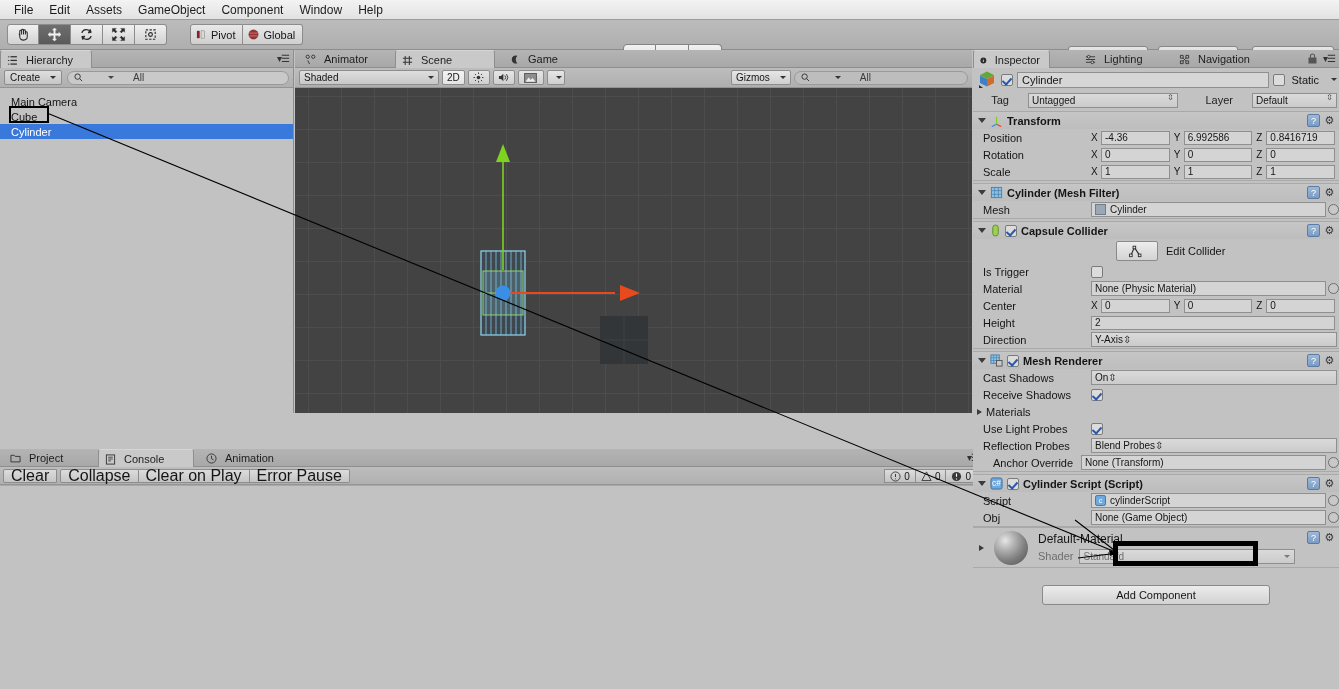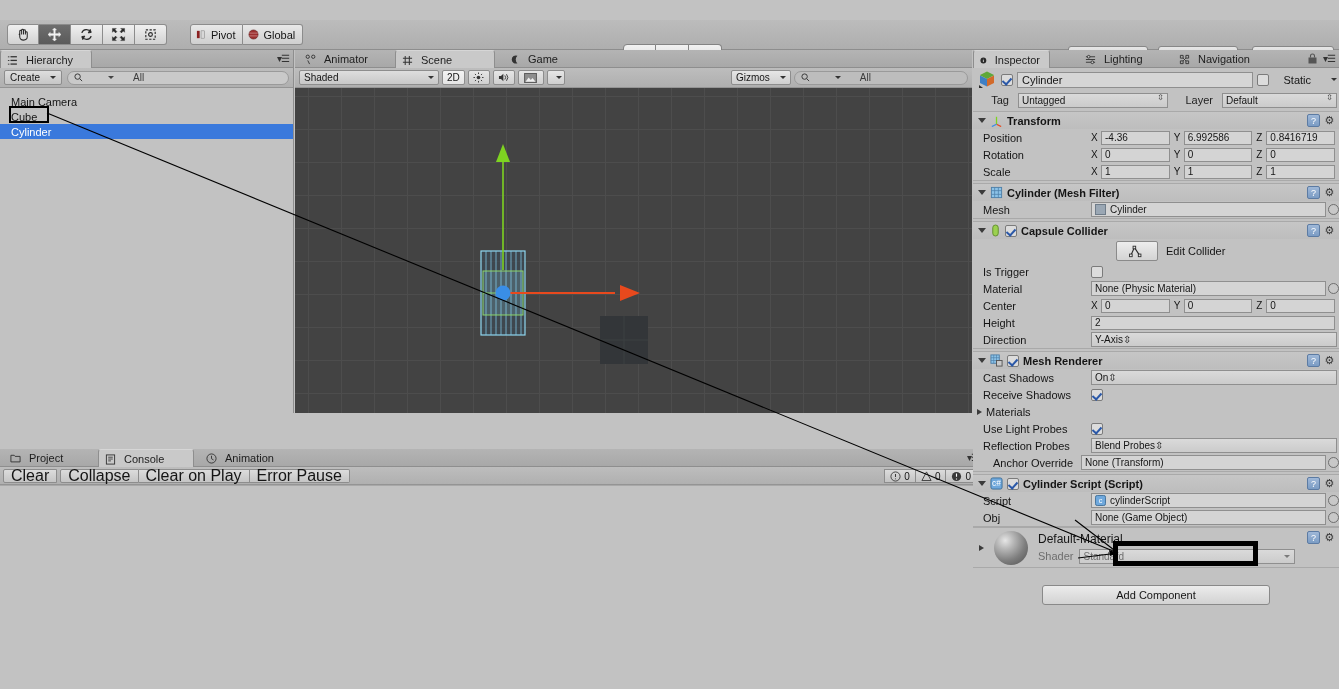--- a/index.html
+++ b/index.html
@@ -169,23 +169,23 @@
   .cubeicon { width:20px;height:20px; position:relative; }
   .namefield {
     flex:1; height:16px; background:#d6d6d6; border:1px solid #8f8f8f;
     display:flex; align-items:center; padding:0 4px; font-size:11px;
   }
   .chk { width:12px;height:12px; background:#dcdcdc; border:1px solid #7b7b7b; border-radius:2px; position:relative; cursor:default; flex:0 0 auto;}
   .chk.on::after {
     content:""; position:absolute; left:2px; top:1px; width:4px; height:7px;
     border:solid #2b58a8; border-width:0 2px 2px 0; transform:rotate(42deg);
   }
-  .statbox { display:flex; align-items:center; gap:14px; font-size:11px;text-align:right; }
-
-  .taglayer { height:18px; display:flex; align-items:center; padding:0 2px 0 4px; gap:9px;}
+  .statbox { display:flex; align-items:center; gap:6px; font-size:11px;text-align:right; }
+
+  .taglayer { height:18px; display:flex; align-items:center; padding:0 2px 0 4px; gap:19px;}
   .lbl { font-size:11px; color:#1e1e1e; }
   .dropfield {
     height:15px; background:linear-gradient(#dadada,#cbcbcb); border:1px solid #8f8f8f;
     display:flex; align-items:center; padding:0 3px; font-size:10px; position:relative;
   }
   .dropfield .updn { position:absolute; right:3px; top:1px; font-size:8px; line-height:6px; color:#333;}
 
   .comp {
     border-top:1px solid #a9a9a9; border-bottom:1px solid #a9a9a9;
     background:#c2c2c2; margin-top:2px;
@@ -246,20 +246,29 @@
   
   #annot { position:absolute; left:0; top:0; width:1339px; height:689px; pointer-events:none; }
   .hl-box { position:absolute; border:2px solid #000; pointer-events:none; }
   .hl-thick { position:absolute; border:5px solid #000; pointer-events:none; }
 </style>
 </head>
 <body>
 
 <div id="root">
 
+  <div class="menubar">
+    <div class="mi">File</div>
+    <div class="mi">Edit</div>
+    <div class="mi">Assets</div>
+    <div class="mi">GameObject</div>
+    <div class="mi">Component</div>
+    <div class="mi">Window</div>
+    <div class="mi">Help</div>
+  </div>
 
   <div class="toolbar">
 
     <div class="tgroup" style="left:7px; top:4px;">
       <div class="tbtn">
         <svg width="15" height="15" viewBox="0 0 16 16">
             <path d="M4 9V4.5a1 1 0 012 0V8m0-1V3.5a1 1 0 012 0V8m0-1V4a1 1 0 012 0v4m0-2a1 1 0 012 0v4.5c0 2.2-1.8 3.5-4 3.5s-4-1.3-4-3.5V9c0-.6-.4-1.2-1-1.5" fill="none" stroke-width="1.1"></path>
           </svg>
       </div>
       <div class="tbtn active">

